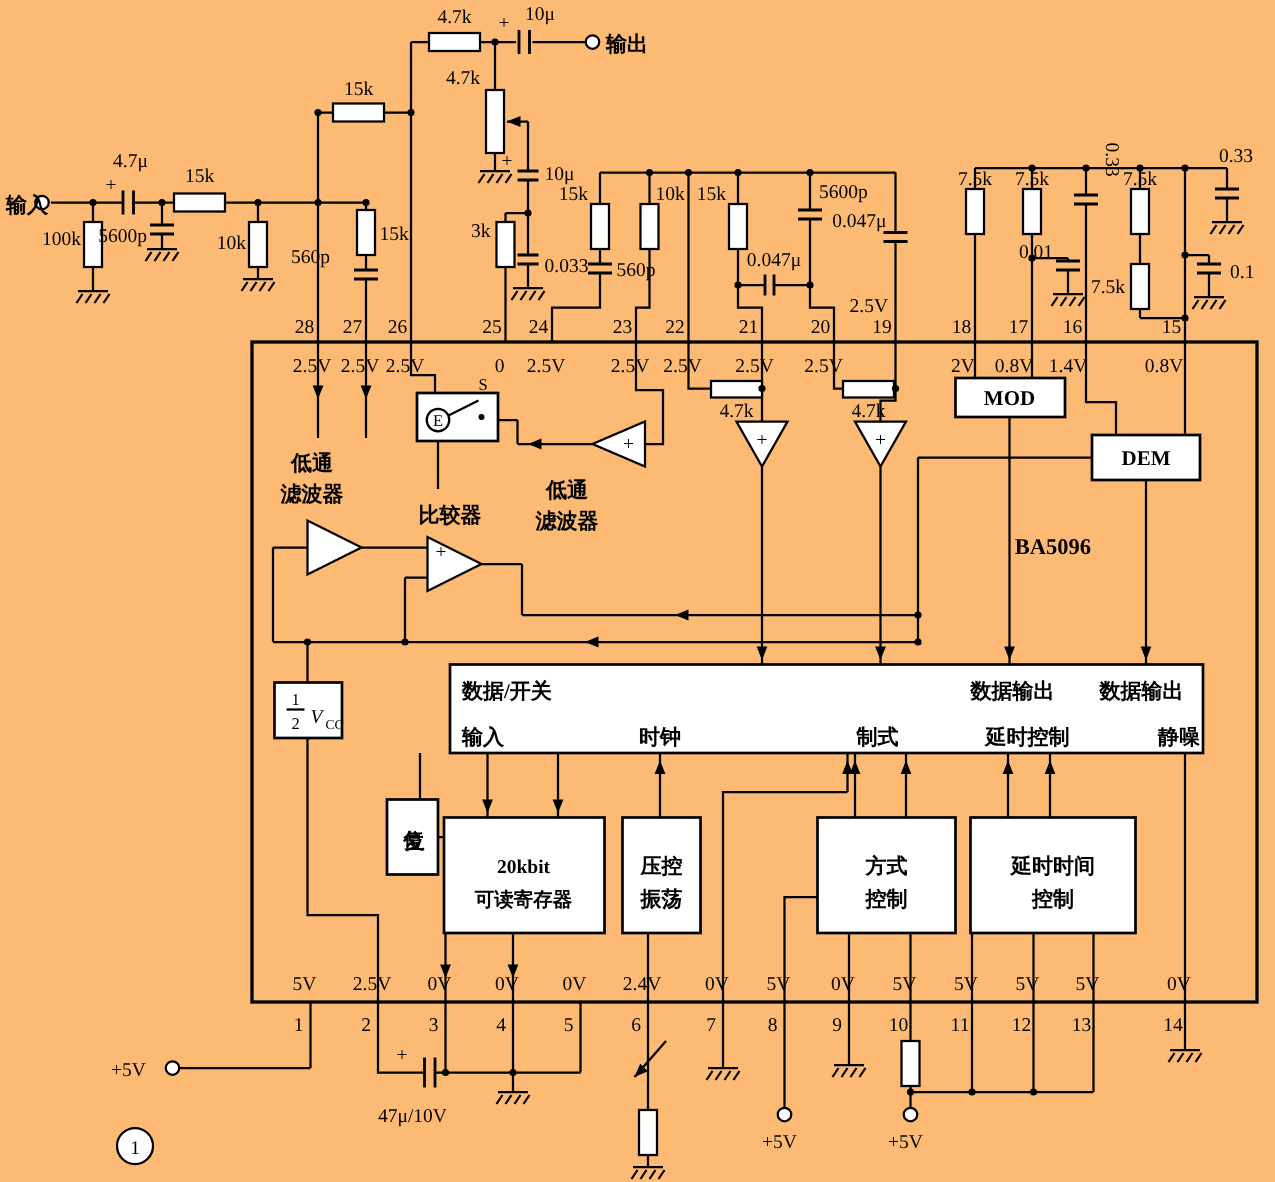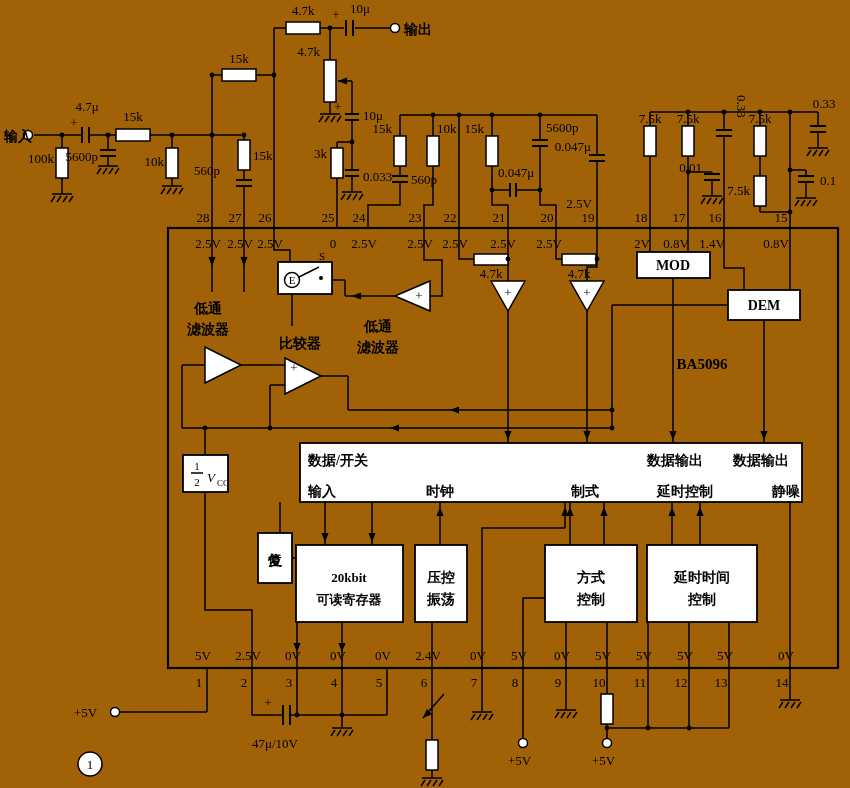--- a/index.html
+++ b/index.html
@@ -1,16 +1,16 @@
 <!DOCTYPE html>
 <html><head>
 <meta charset="utf-8">
 <style>
   html,body{margin:0;padding:0;background:#fff;}
-  .stage{width:850px;height:788px;position:relative;background:#a16207;}
+  .stage{width:850px;height:788px;position:relative;background:#fdba74;}
   svg{font-family:"Liberation Serif","DejaVu Sans",serif;}
   .w{stroke:#000;stroke-width:1.5;fill:none;}
   .w2{stroke:#000;stroke-width:2.2;fill:none;}
   .cp{stroke:#000;stroke-width:1.9;fill:none;}
   .cmp{stroke:#000;stroke-width:1.5;fill:#fff;}
   .boxb{stroke:#000;stroke-width:1.8;fill:#fff;}
   .dot{fill:#000;}
   .arr{fill:#000;}
   .lbl{font-size:13px;fill:#000;}
   .pin{font-size:13px;fill:#000;}

